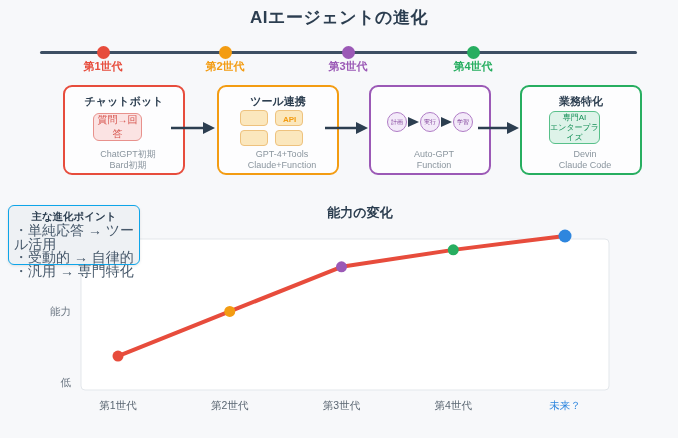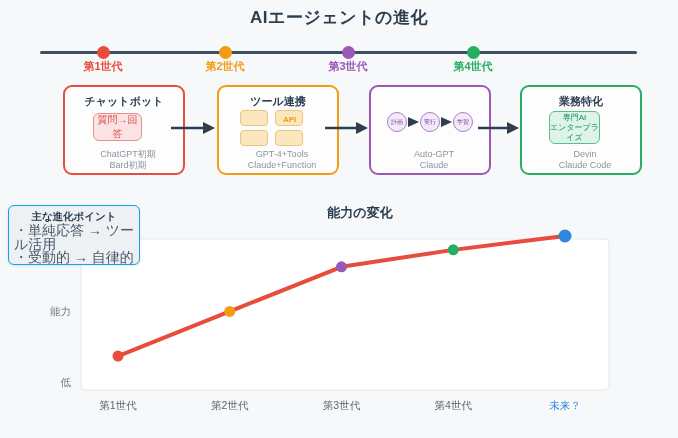--- a/index.html
+++ b/index.html
@@ -133,21 +133,21 @@
       <div class="step-circle">
           <span>実行</span>
         </div>
       <div class="step-arrow"></div>
       <div class="step-circle">
           <span>学習</span>
         </div>
     </div>
     <div class="examples">
       <div>Auto-GPT</div>
-      <div>Claude</div>
+      <div>Function</div>
     </div>
   </div>
 
   <svg class="abs card-arrow" style="left:477px" width="42" height="14" viewBox="0 0 42 14">
     <line x1="1" y1="7" x2="31" y2="7" stroke="#2c3e50" stroke-width="2.5"></line>
     <polygon points="30,1 42,7 30,13" fill="#2c3e50"></polygon>
   </svg>
 
   <div class="abs card" style="left: 520px; border-color: rgb(39, 174, 96);">
     <div class="card-title">業務特化</div>
@@ -177,15 +177,16 @@
       <text x="229.75" y="409" text-anchor="middle" font-size="10.5" fill="#5a6672">第2世代</text>
       <text x="341.5" y="409" text-anchor="middle" font-size="10.5" fill="#5a6672">第3世代</text>
       <text x="453.25" y="409" text-anchor="middle" font-size="10.5" fill="#5a6672">第4世代</text>
       <text x="565" y="409" text-anchor="middle" font-size="10.5" fill="#2e86de">未来？</text>
     </svg>
 
   <div class="abs evo-box">
     <div class="evo-title">主な進化ポイント</div>
     <div class="evo-item">・単純応答 → ツール活用</div>
     <div class="evo-item">・受動的 → 自律的</div>
+    <div class="evo-item">・汎用 → 専門特化</div>
   </div>
 
 </div>
 
 </body></html>

